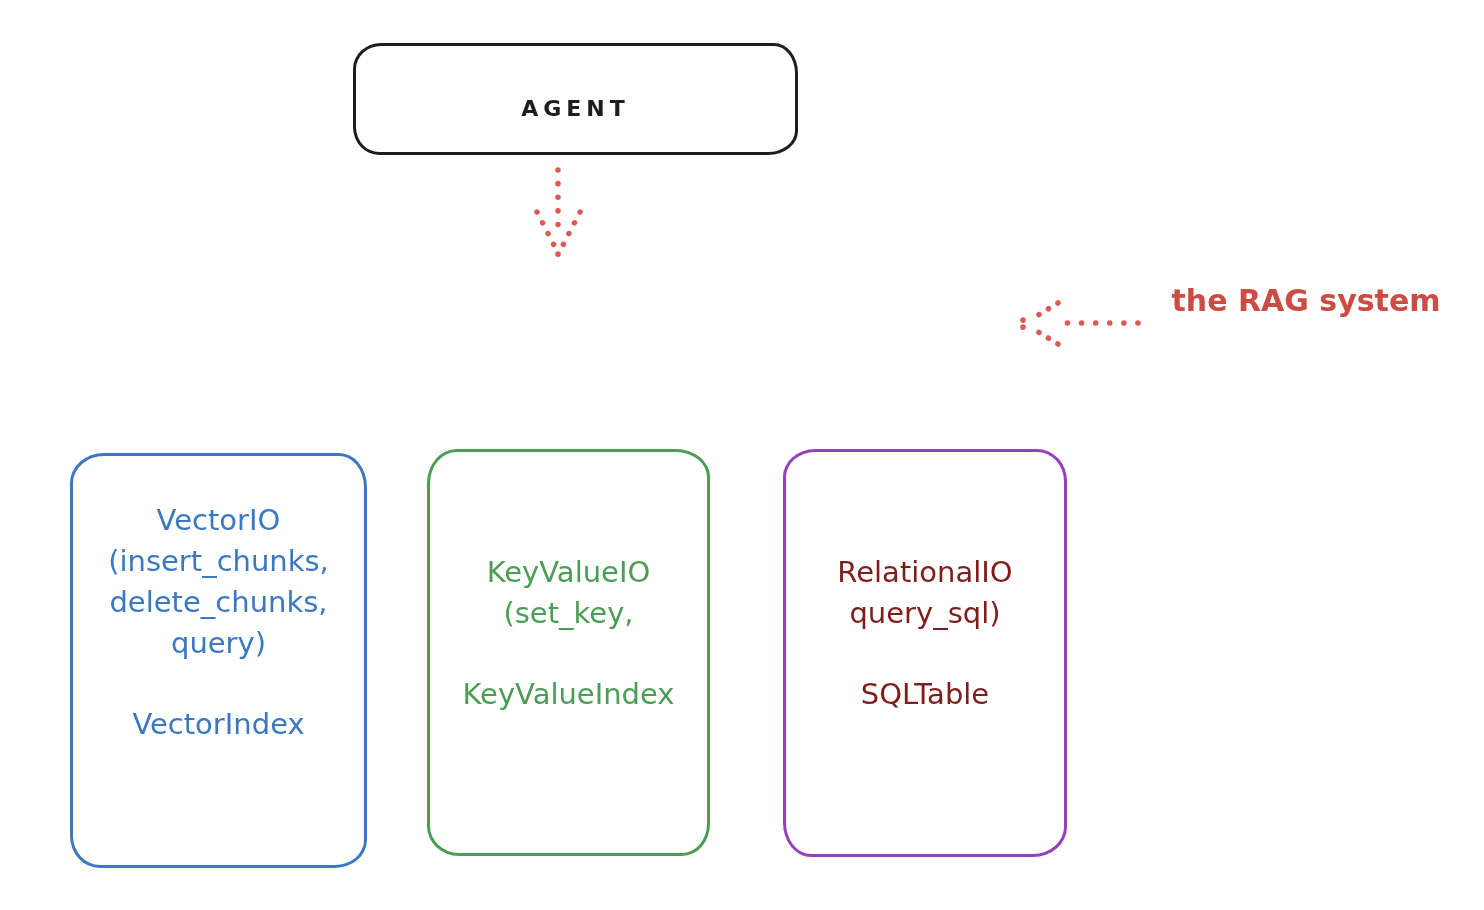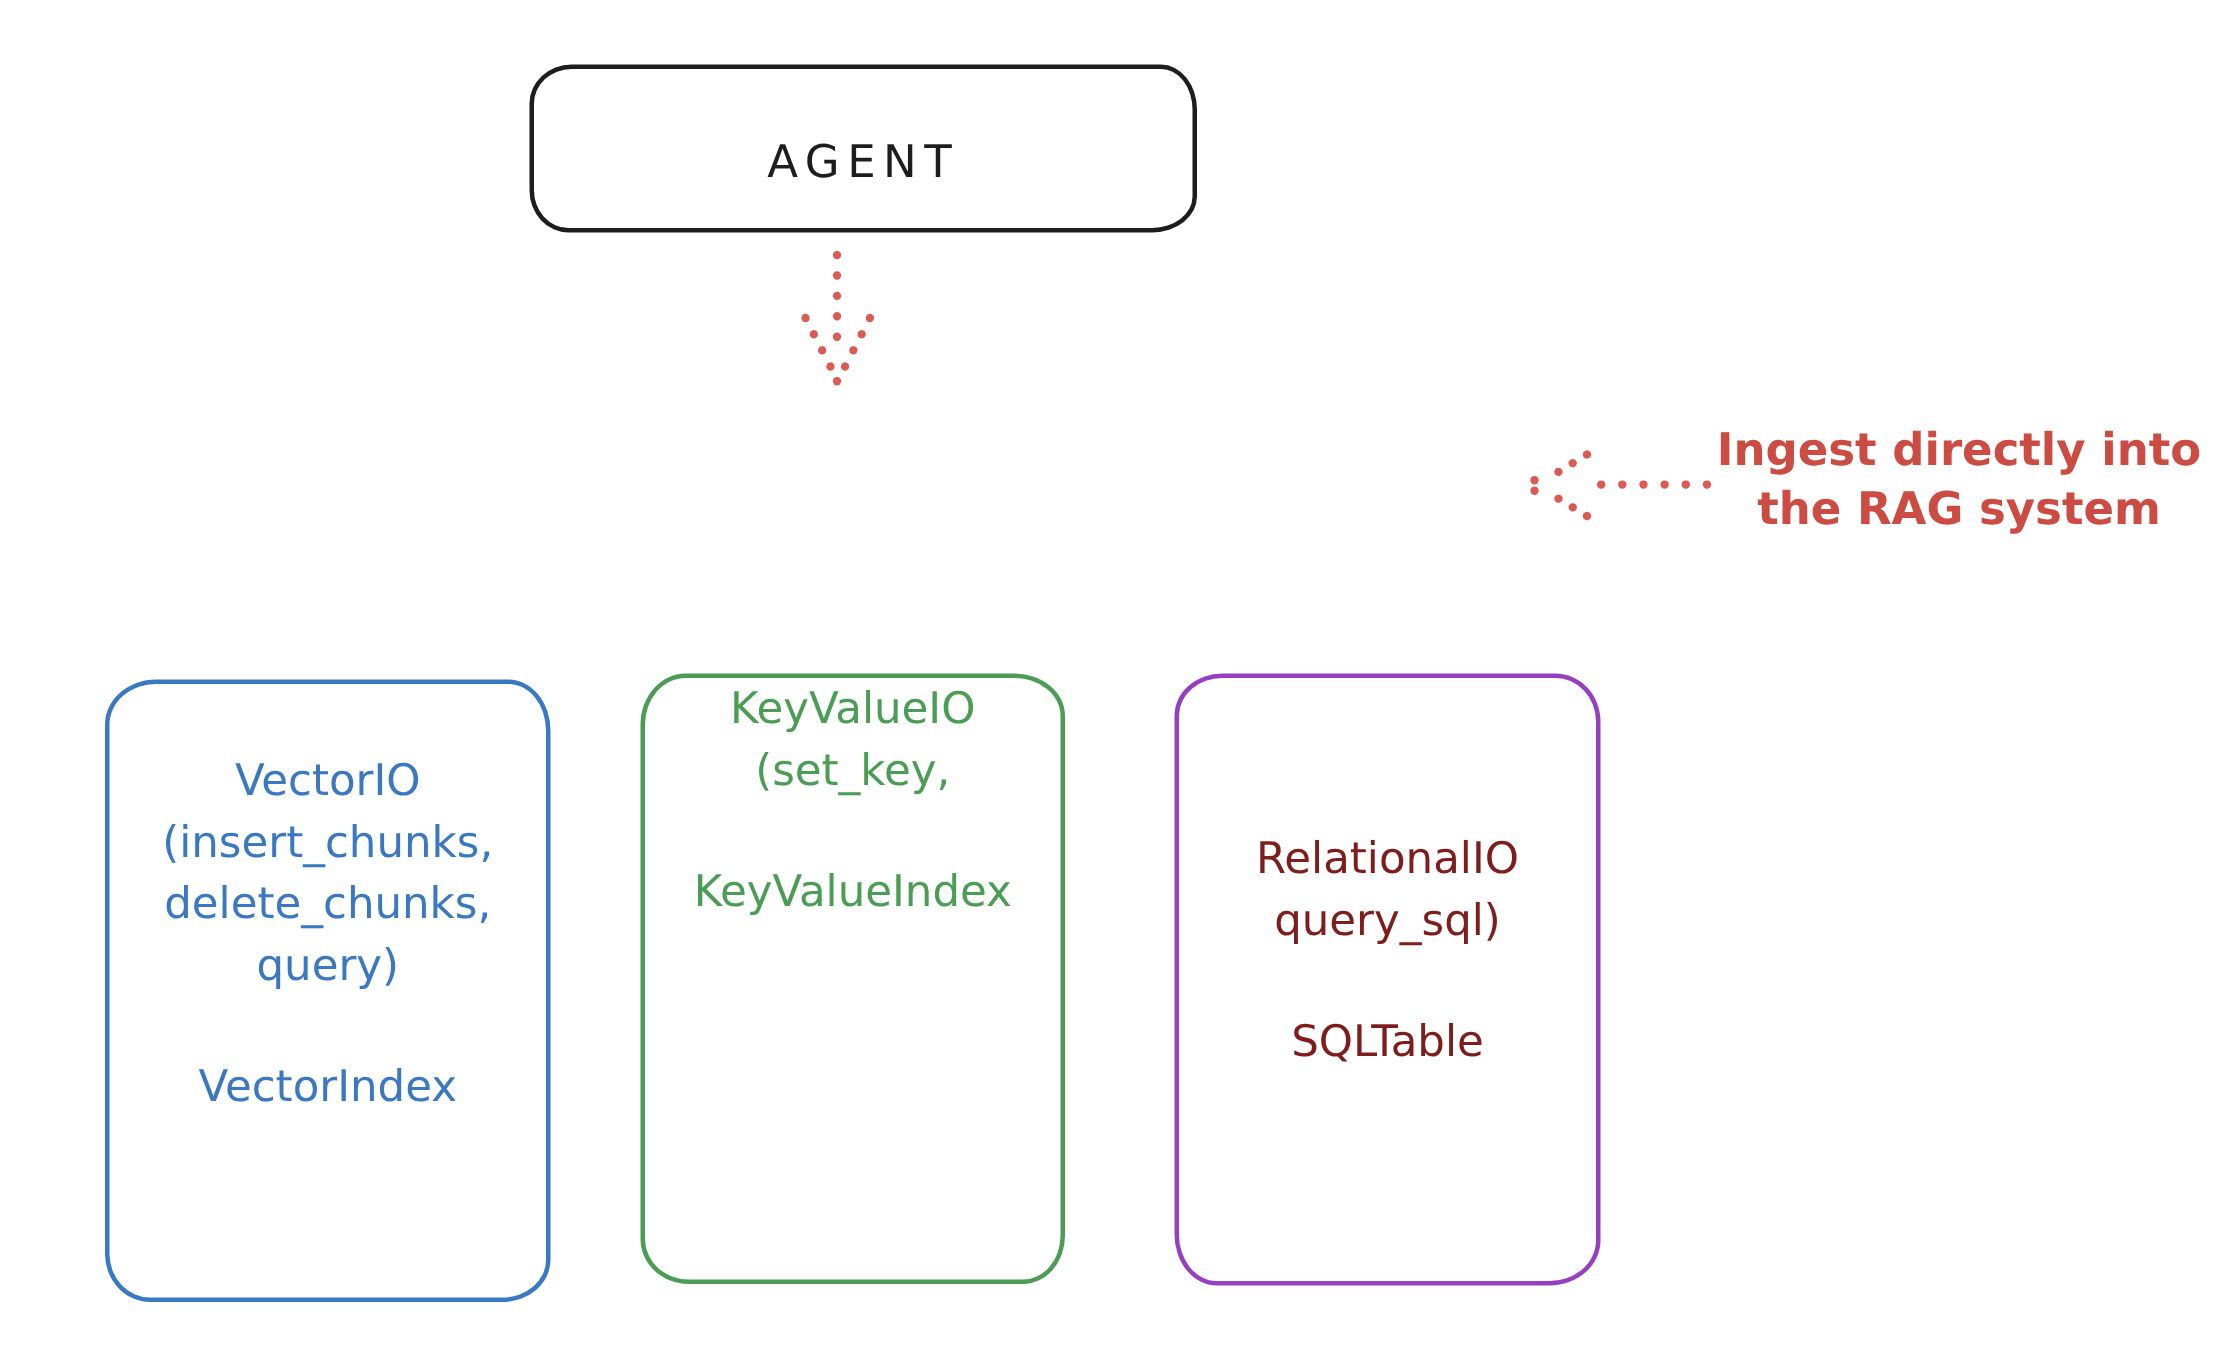--- a/index.html
+++ b/index.html
@@ -24,22 +24,22 @@
     justify-content: center;
   }
   
   .agent-box {
     left: 353px; top: 43px;
     width: 445px; height: 112px;
     border: 3.5px solid #1d1d1d;
     border-radius: 28px 24px 30px 26px / 26px 30px 24px 28px;
   }
   .agent-label {
-    font-size: 30px;
-    font-weight: normal;
+    font-size: 22px;
+    font-weight: bold;
     letter-spacing: 5px;
     color: #1d1d1d;
     margin-top: 19px;
   }
   .rag-box {
     left: 157px; top: 271px;
     width: 824px; height: 122px;
     border: 3.5px solid #1d1d1d;
     border-radius: 30px 26px 28px 32px / 26px 32px 28px 30px;
   }
@@ -83,20 +83,21 @@
     color: #3b78c2;
     border-radius: 34px 28px 32px 30px / 30px 34px 28px 32px;
     padding-top: 44px;
   }
   .store-keyvalue {
     left: 427px; top: 449px;
     width: 283px; height: 407px;
     border-color: #4b9d55;
     color: #4b9d55;
     border-radius: 30px 34px 28px 32px / 34px 28px 32px 30px;
+    padding-top: 100px;
   }
   .store-relational {
     left: 783px; top: 449px;
     width: 284px; height: 408px;
     border-color: #9640bf;
     color: #7f1d1d;
     border-radius: 32px 30px 34px 28px / 28px 32px 30px 34px;
     padding-top: 100px;
   }
   .index-label {
@@ -125,21 +126,20 @@
     <g stroke="#dd5a52" stroke-width="5.5" stroke-linecap="round" fill="none">
       <path d="M1138 323 L1062 323" stroke-dasharray="0.1 14"></path>
       <path d="M1058 303 L1030 320" stroke-dasharray="0.1 11"></path>
       <path d="M1058 344 L1030 327" stroke-dasharray="0.1 11"></path>
       <path d="M1023 320 L1023 320.2"></path>
       <path d="M1023 327 L1023 327.2"></path>
     </g>
   </svg>
 
   <div class="annotation-text">
-    <div>Ingest directly into</div>
     <div>the RAG system</div>
   </div>
 
   <div class="store-box store-vector">
     <div>VectorIO</div>
     <div>(insert_chunks,</div>
     <div>delete_chunks,</div>
     <div>query)</div>
     <div class="index-label">VectorIndex</div>
   </div>

